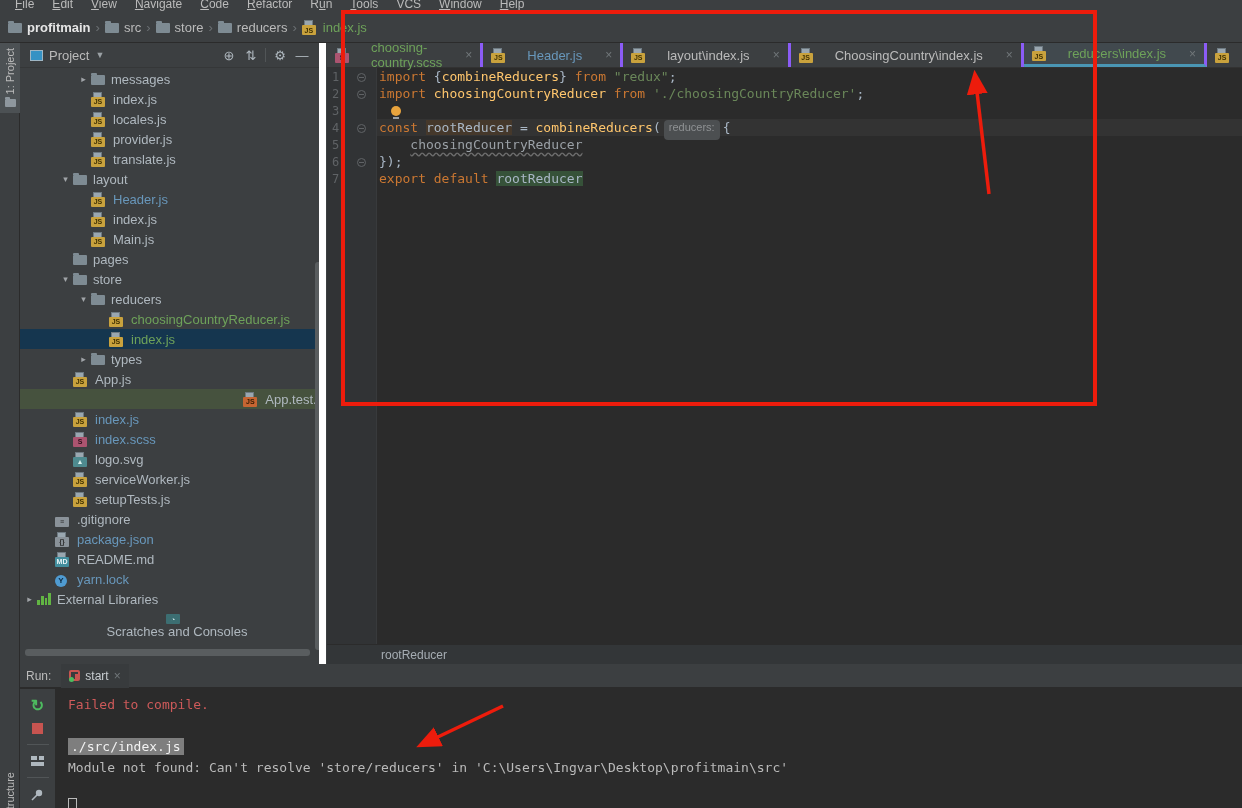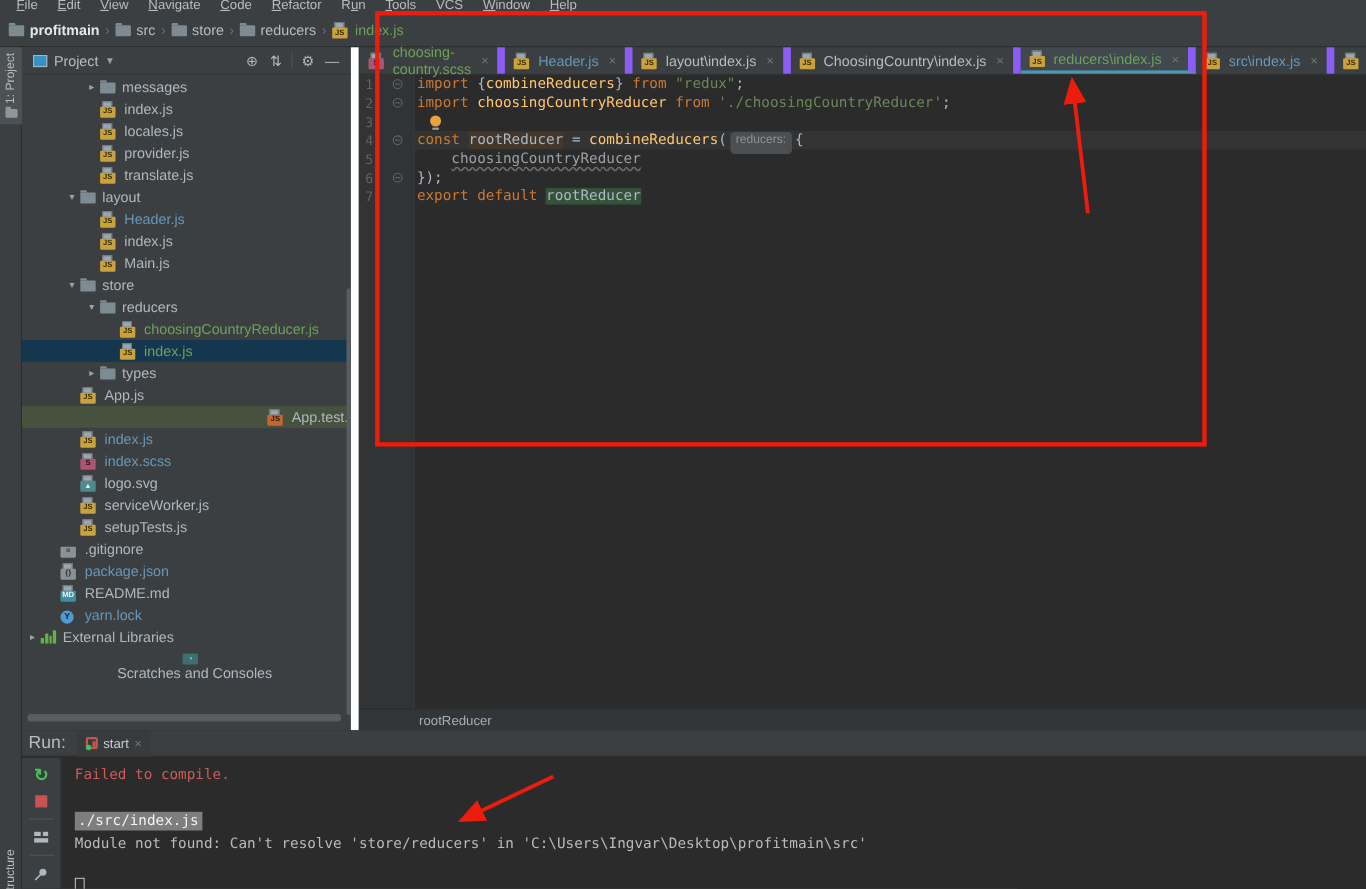--- a/index.html
+++ b/index.html
@@ -60,21 +60,21 @@
   .folder-icon::before { content:""; position:absolute; top:-2px; left:0; width:6px; height:2px; background:#7E8B93; border-radius:1px 1px 0 0; }
   .lib-icon { width:14px; height:12px; display:flex; align-items:flex-end; gap:1px; flex:none; }
   .lib-icon i { width:3px; background:#62B543; display:block; }
 
   .vscroll { position:absolute; left:295px; top:219px; width:7px; height:388px; background:#595D5F; border-radius:3px; }
   .hscroll { position:absolute; left:5px; top:606px; width:285px; height:7px; background:#595D5F; border-radius:3px; }
 
   
   #editor { position:absolute; left:327px; top:43px; width:915px; height:621px; background:#2B2B2B; }
   #tabbar { height:25px; background:#3C3F41; border-bottom:1px solid #323232; display:flex; }
-  .tab { display:flex; align-items:center; gap:6px; padding:0 8px; border-right:7px solid #8b5cf6;
+  .tab { display:flex; align-items:center; gap:20px; padding:0 8px; border-right:3px solid #8b5cf6;
          font-size:13px; color:#BBBBBB; position:relative; }
   .tab .x { color:#71777A; font-size:12px; margin-left:3px; }
   .tab.active { background:#41494E; border-bottom:3px solid #4A96B4; }
   .tab .tlbl.c-green { color:#6EA25A; }
   .tab .tlbl.c-blue  { color:#6897BB; }
 
   #editor-body { position:absolute; left:0; top:25px; width:915px; height:576px; }
   #caret-line { position:absolute; left:50px; top:51px; right:0; height:17px; background:#333333; }
   #gutter { position:absolute; left:0; top:0; width:50px; height:576px; background:#313335; border-right:1px solid #383A3C; }
   .gut-row { height:17px; display:flex; align-items:center; }
@@ -95,21 +95,21 @@
           margin-left:12px; vertical-align:-1px; }
   .bulb::after { content:""; position:absolute; left:2px; bottom:-3px; width:6px; height:2px; background:#9AA0A6; }
 
   #ed-breadcrumb { position:absolute; left:0; bottom:0; width:915px; height:20px; background:#333638;
                    border-top:1px solid #2B2B2B; display:flex; align-items:center; padding-left:54px;
                    font-size:12px; color:#A6ADB3; }
 
   
   #run-panel { position:absolute; left:20px; top:664px; width:1222px; height:144px; background:#2B2B2B; }
   #run-header { height:24px; background:#3C3F41; border-bottom:1px solid #2B2B2B; display:flex; align-items:center; }
-  #run-label { color:#BBBBBB; font-size:16px; padding:0 10px 0 6px; }
+  #run-label { color:#BBBBBB; font-size:12px; padding:0 10px 0 6px; }
   #run-tab { display:flex; align-items:center; gap:5px; background:#383B3D; height:24px; padding:0 8px; }
   #run-tab .tname { color:#C8CDD1; font-size:12px; }
   #run-tab .x { color:#71777A; font-size:12px; }
   .npm-ico { position:relative; width:11px; height:11px; border:2px solid #C75450; border-radius:2px; }
   .npm-ico::before { content:""; position:absolute; right:0px; bottom:0px; width:3px; height:5px; background:#C75450; }
   .npm-ico::after { content:""; position:absolute; left:-2px; bottom:-3px; width:5px; height:5px; border-radius:50%; background:#4DBB5F; }
 
   #run-toolbar { position:absolute; left:0; top:25px; width:36px; height:119px; background:#3C3F41;
                  border-right:1px solid #2B2B2B; display:flex; flex-direction:column; align-items:center; padding-top:6px; }
   .rt-icon { height:22px; display:flex; align-items:center; justify-content:center; width:100%; }
@@ -258,20 +258,25 @@
         </span>
         <span class="lbl">index.js</span>
       </div>
       <div class="trow" style="padding-left: 56px;">
         <span class="arr"></span>
         <span class="ficon">
           <span class="page"></span>
           <span class="badge" style="background: rgb(201, 162, 61); color: rgb(63, 48, 0);">JS</span>
         </span>
         <span class="lbl">Main.js</span>
+      </div>
+      <div class="trow" style="padding-left: 38px;">
+        <span class="arr"></span>
+        <span class="folder-icon"></span>
+        <span class="lbl">pages</span>
       </div>
       <div class="trow" style="padding-left: 38px;">
         <span class="arr">▾</span>
         <span class="folder-icon"></span>
         <span class="lbl">store</span>
       </div>
       <div class="trow" style="padding-left: 56px;">
         <span class="arr">▾</span>
         <span class="folder-icon"></span>
         <span class="lbl">reducers</span>

